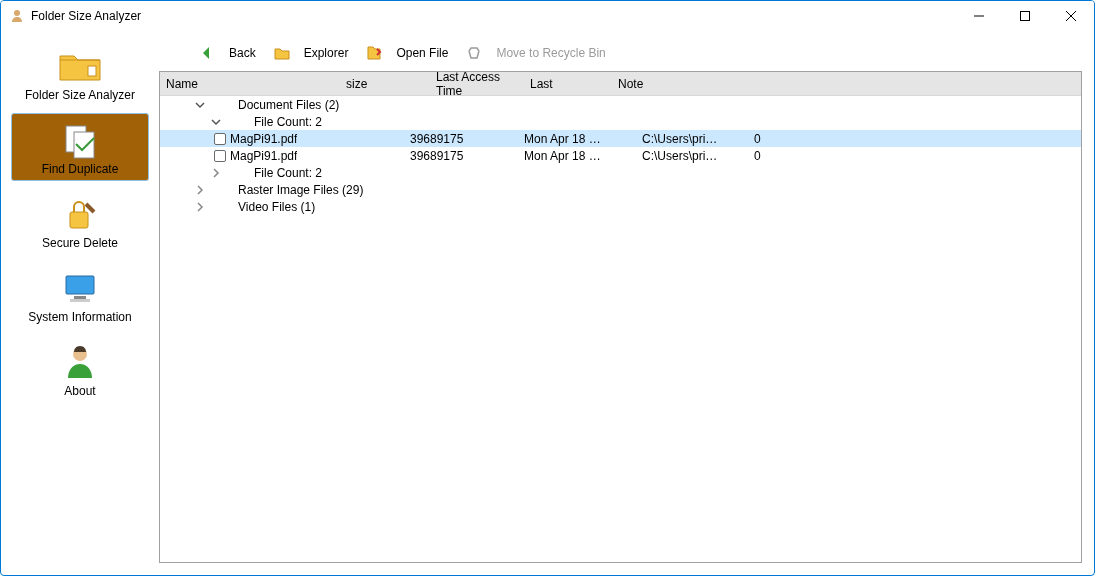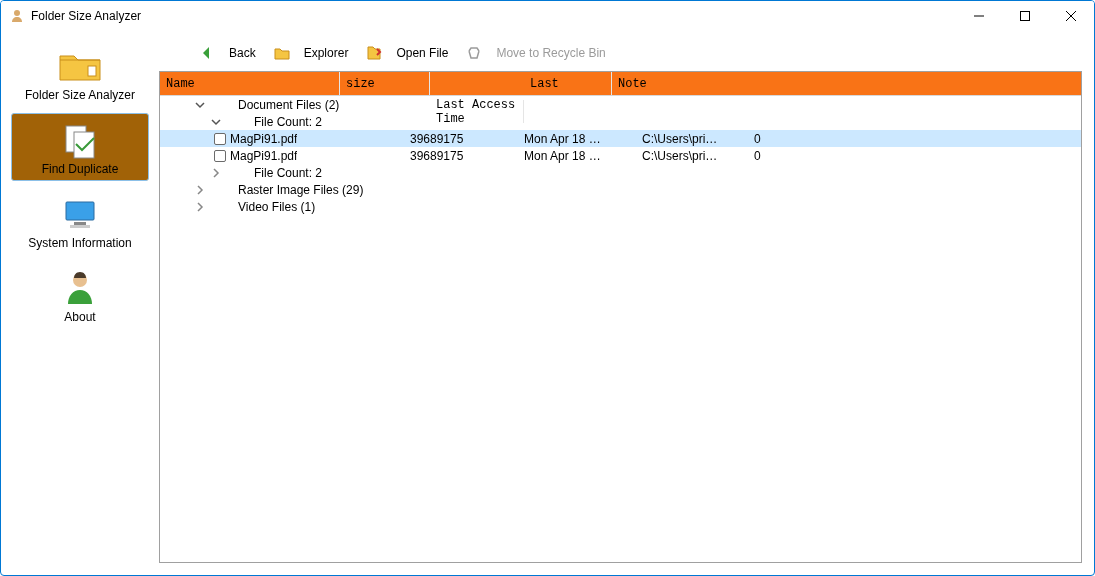--- a/index.html
+++ b/index.html
@@ -85,25 +85,24 @@
 
   .grid {
     flex:1;
     border:1px solid #a0a0a0;
     background:#fff;
     overflow:hidden;
   }
   .ghead {
     display:flex;
     border-bottom:1px solid #d8d8d8;
-    background:#f97316;
+    background:#e5e5e5;
     height:24px;
-    align-items:flex-start;
+    align-items:flex-end;
     font-weight:400;
-    font-family:Liberation Mono, monospace;
   }
   .gcell { padding:0 6px; border-right:1px solid #e5e5e5; height:100%; display:flex; align-items:center; }
   .gcell:last-child { border-right:none; flex:1; }
   .c-name { width:180px; }
   .c-size { width:90px; }
   .c-time { width:94px;margin-top:28px; }
   .c-path { width:88px; }
   .c-note { flex:1; }
 
   .gbody { }
@@ -184,20 +183,30 @@
       <span class="big">
         <svg viewBox="0 0 48 40" width="48" height="40">
           <rect x="10" y="6" width="20" height="26" fill="#fff" stroke="#888"></rect>
           <rect x="18" y="12" width="20" height="26" fill="#fff" stroke="#888"></rect>
           <path d="M20 24l6 6 12-12" fill="none" stroke="#3a9a3a" stroke-width="2"></path>
         </svg>
       </span>
       <span class="lbl">Find Duplicate</span>
     </div>
 
+    <div class="sidebtn">
+      <span class="big">
+        <svg viewBox="0 0 48 40" width="48" height="40">
+          <rect x="14" y="18" width="18" height="16" rx="2" fill="#f5c542" stroke="#c98f1b"></rect>
+          <path d="M18 18v-5a5 5 0 0 1 10 0v5" fill="none" stroke="#c98f1b" stroke-width="2"></path>
+          <path d="M30 10l8 8" stroke="#8b5a2b" stroke-width="4"></path>
+        </svg>
+      </span>
+      <span class="lbl">Secure Delete</span>
+    </div>
 
     <div class="sidebtn">
       <span class="big">
         <svg viewBox="0 0 48 40" width="48" height="40">
           <rect x="10" y="8" width="28" height="18" rx="1" fill="#3aa0e8" stroke="#2a6aa0"></rect>
           <rect x="18" y="28" width="12" height="3" fill="#888"></rect>
           <rect x="14" y="31" width="20" height="3" fill="#ccc"></rect>
         </svg>
       </span>
       <span class="lbl">System Information</span>

